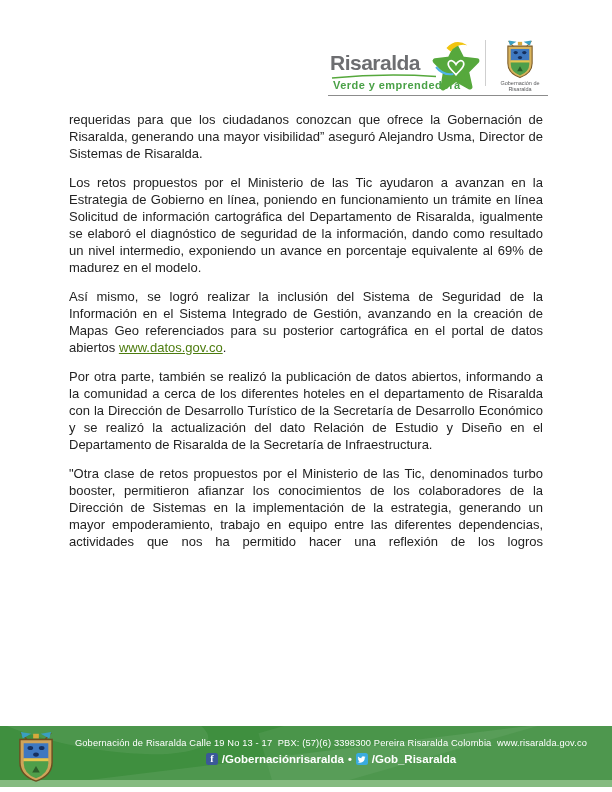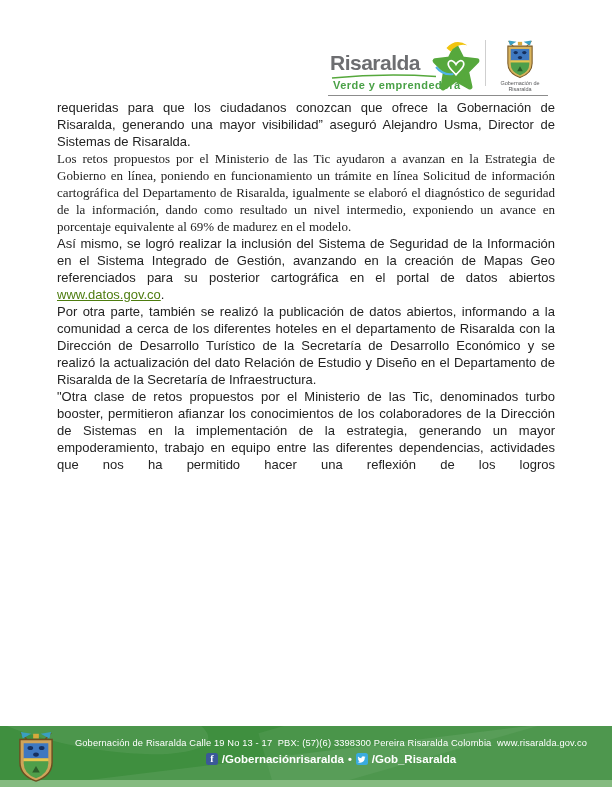--- a/index.html
+++ b/index.html
@@ -37,23 +37,23 @@
   .crest-caption {
     margin-top: 1px; font-size: 5.5px; line-height: 6.5px;
     color: #58595b; text-align: center; white-space: nowrap;
   }
 
   
   .content {
     position: absolute; left: 57px; top: 99px; width: 498px;
     color: #232323; font-size: 13px; line-height: 17px; text-align: justify;
   }
-  .content p { margin: 0; }
+  .content p { margin: 12px; }
   .p1 { margin-bottom: 31px; }
-  .p2 { margin-bottom: 29px; font-family: Liberation Serif, serif; }
+  .p2 { margin-bottom: 29px; }
   .p3 { margin-bottom: 49px; }
   .p4 { margin-bottom: 45px; }
   .p5 { text-align-last: justify; }
   a.doc-link { color: #4d7c0f; text-decoration: underline; cursor: pointer; }
 
   
   .footer-bar {
     position: absolute; left: 0; top: 726px; width: 612px; height: 54px;
     background: #3f8f3f; overflow: hidden;
   }

